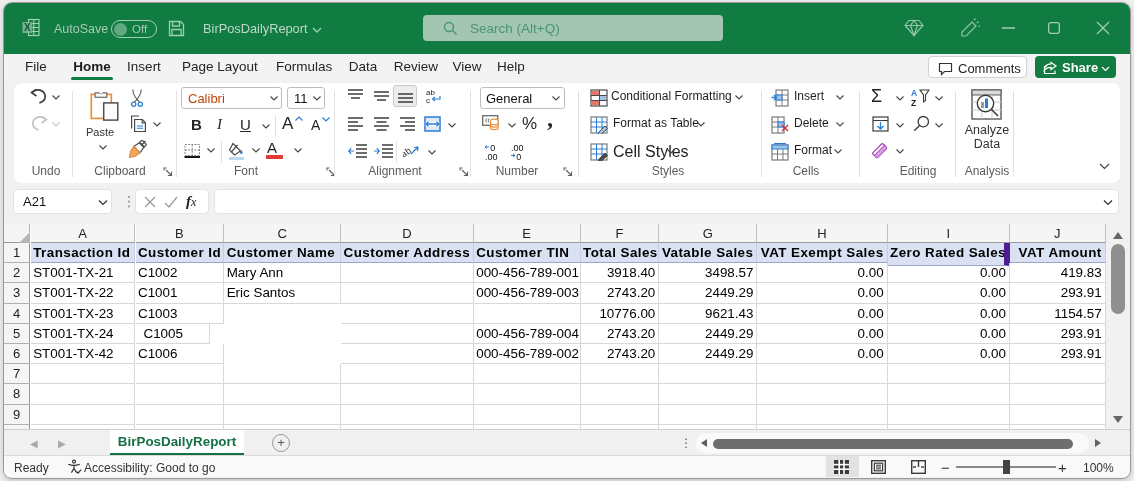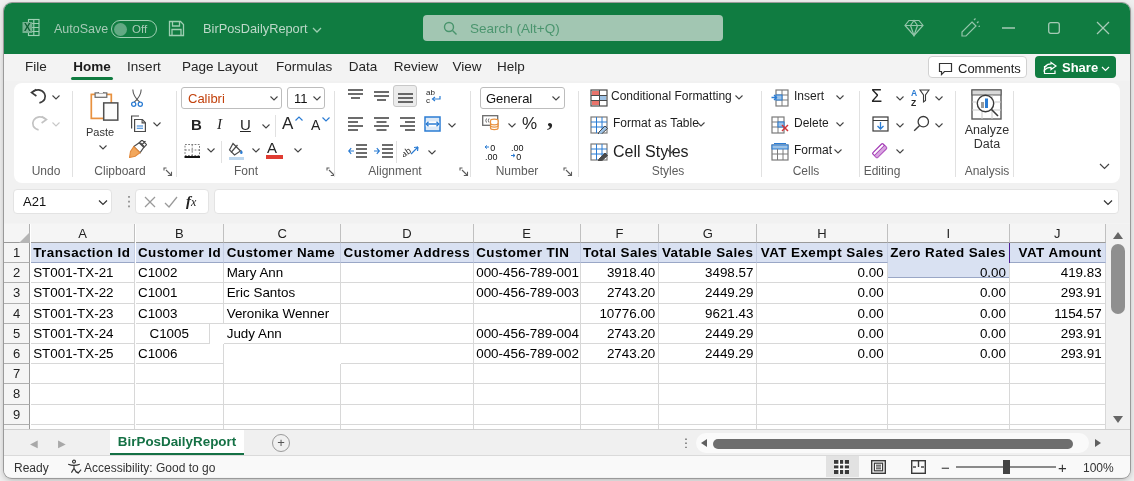--- a/index.html
+++ b/index.html
@@ -528,21 +528,21 @@
       <svg class="abs" style="left:857px;top:59px" width="17" height="17" viewBox="0 0 19 19">
         <g transform="rotate(-45 9.5 9.5)">
           <rect x="1.5" y="6" width="16" height="7.5" rx="1.2" fill="#ffffff" stroke="#a33bb5" stroke-width="1.4"></rect>
           <path d="M1.5 9.5 h16" stroke="#a33bb5" stroke-width="1.2"></path>
           <rect x="1.5" y="9.7" width="16" height="3.8" rx="1" fill="#cf8fd9" opacity="0.8" stroke="none"></rect>
         </g>
       </svg>
       <svg class="abs" style="left:882px;top:66px" width="8" height="5" viewBox="0 0 8 5">
           <path d="M0.5 0.5 L4 4 L7.5 0.5" stroke="#454545" stroke-width="1.1" fill="none"></path>
         </svg>
-      <div class="glabel" style="left:842px;width:52px;">Editing</div>
+      <div class="glabel" style="left:878px;width:52px;">Editing</div>
       <div class="gsep" style="left:941px;"></div>
 
       <svg class="abs" style="left:957px;top:6px" width="31" height="31" viewBox="0 0 31 31">
         <rect x="1" y="1" width="29" height="29" fill="#fff" stroke="#5a5a5a" stroke-width="1.4"></rect>
         <rect x="1" y="1" width="29" height="5" fill="#d9d9d9" stroke="#5a5a5a" stroke-width="1"></rect>
         <g stroke="#c9c9c9" stroke-width="1">
             <line x1="1" y1="13" x2="30" y2="13"></line>
             <line x1="1" y1="21" x2="30" y2="21"></line>
             <line x1="11" y1="6" x2="11" y2="30"></line>
             <line x1="21" y1="6" x2="21" y2="30"></line>
@@ -604,21 +604,21 @@
       <div class="colhdr" style="left:1006px;width:95.70000000000005px;border-bottom:1px solid #9a9a9a;border-right:1px solid #c0c0c0;">J</div>
       <div class="rowhdr" style="top:19px;height:20.2px;line-height:20.2px;border-right:1px solid #9a9a9a;">1</div>
       <div class="cell hdr1" style="left:26.7px;top:19px;width:104.8px;height:20.2px;line-height:20.2px;border-right:1px solid #c5cee3;border-bottom:1px solid #9aa7c6;padding:0 3px 0 2.5px;">Transaction Id</div>
       <div class="cell hdr1" style="left:131.5px;top:19px;width:88.69999999999999px;height:20.2px;line-height:20.2px;border-right:1px solid #c5cee3;border-bottom:1px solid #9aa7c6;padding:0 3px 0 2.5px;">Customer Id</div>
       <div class="cell hdr1" style="left:337.1px;top:19px;width:132.59999999999997px;height:20.2px;line-height:20.2px;border-right:1px solid #c5cee3;border-bottom:1px solid #9aa7c6;padding:0 3px 0 2.5px;">Customer Address</div>
       <div class="cell hdr1" style="left:220.2px;top:19px;width:116.90000000000003px;height:20.2px;line-height:20.2px;border-right:1px solid #c5cee3;border-bottom:1px solid #9aa7c6;padding:0 3px 0 2.5px;">Customer Name</div>
       <div class="cell hdr1" style="left:469.7px;top:19px;width:106.90000000000003px;height:20.2px;line-height:20.2px;border-right:1px solid #c5cee3;border-bottom:1px solid #9aa7c6;padding:0 3px 0 2.5px;">Customer TIN</div>
       <div class="cell hdr1 num" style="left:576.6px;top:19px;width:78.69999999999993px;height:20.2px;line-height:20.2px;border-right:1px solid #c5cee3;border-bottom:1px solid #9aa7c6;padding:0 3px 0 2.5px;">Total Sales</div>
       <div class="cell hdr1 num" style="left:655.3px;top:19px;width:98.10000000000002px;height:20.2px;line-height:20.2px;border-right:1px solid #c5cee3;border-bottom:1px solid #9aa7c6;padding:0 3px 0 2.5px;">Vatable Sales</div>
       <div class="cell hdr1 num" style="left:753.4px;top:19px;width:130.20000000000005px;height:20.2px;line-height:20.2px;border-right:1px solid #c5cee3;border-bottom:1px solid #9aa7c6;padding:0 3px 0 2.5px;">VAT Exempt Sales</div>
-      <div class="cell hdr1 num" style="left:883.6px;top:19px;width:122.39999999999998px;height:35px;line-height:20.2px;border-right:1px solid #4c1d95;border-bottom:1px solid #9aa7c6;padding:0 3px 0 2.5px;">Zero Rated Sales</div>
+      <div class="cell hdr1 num" style="left:883.6px;top:19px;width:122.39999999999998px;height:23px;line-height:20.2px;border-right:6px solid #4c1d95;border-bottom:1px solid #9aa7c6;padding:0 3px 0 2.5px;">Zero Rated Sales</div>
       <div class="cell hdr1 num" style="left:1006px;top:19px;width:95.70000000000005px;height:20.2px;line-height:20.2px;border-right:1px solid #c5cee3;border-bottom:1px solid #9aa7c6;padding:0 3px 0 2.5px;">VAT Amount</div>
       <div class="rowhdr" style="top:39.2px;height:20.2px;line-height:20.2px;border-right:1px solid #9a9a9a;">2</div>
       <div class="cell" style="left:26.7px;top:39.2px;width:104.8px;height:20.2px;line-height:20.2px;border-right:1px solid #d8d8d8;border-bottom:1px solid #d8d8d8;padding:0 3px 0 2.5px;">ST001-TX-21</div>
       <div class="cell" style="left:131.5px;top:39.2px;width:88.69999999999999px;height:20.2px;line-height:20.2px;border-right:1px solid #d8d8d8;border-bottom:1px solid #d8d8d8;padding:0 3px 0 2.5px;">C1002</div>
       <div class="cell" style="left:220.2px;top:39.2px;width:116.90000000000003px;height:20.2px;line-height:20.2px;border-right:1px solid #d8d8d8;border-bottom:1px solid #d8d8d8;padding:0 3px 0 2.5px;">Mary Ann</div>
       <div class="cell" style="left:337.1px;top:39.2px;width:132.59999999999997px;height:20.2px;line-height:20.2px;border-right:1px solid #d8d8d8;border-bottom:1px solid #d8d8d8;padding:0 3px 0 2.5px;"></div>
       <div class="cell" style="left:469.7px;top:39.2px;width:106.90000000000003px;height:20.2px;line-height:20.2px;border-right:1px solid #d8d8d8;border-bottom:1px solid #d8d8d8;padding:0 3px 0 2.5px;">000-456-789-001</div>
       <div class="cell num" style="left:576.6px;top:39.2px;width:78.69999999999993px;height:20.2px;line-height:20.2px;border-right:1px solid #d8d8d8;border-bottom:1px solid #d8d8d8;padding:0 3px 0 2.5px;">3918.40</div>
       <div class="cell num" style="left:655.3px;top:39.2px;width:98.10000000000002px;height:20.2px;line-height:20.2px;border-right:1px solid #d8d8d8;border-bottom:1px solid #d8d8d8;padding:0 3px 0 2.5px;">3498.57</div>
       <div class="cell num" style="left:753.4px;top:39.2px;width:130.20000000000005px;height:20.2px;line-height:20.2px;border-right:1px solid #d8d8d8;border-bottom:1px solid #d8d8d8;padding:0 3px 0 2.5px;">0.00</div>
@@ -631,41 +631,39 @@
       <div class="cell" style="left:337.1px;top:59.4px;width:132.59999999999997px;height:20.2px;line-height:20.2px;border-right:1px solid #d8d8d8;border-bottom:1px solid #d8d8d8;padding:0 3px 0 2.5px;"></div>
       <div class="cell" style="left:469.7px;top:59.4px;width:106.90000000000003px;height:20.2px;line-height:20.2px;border-right:1px solid #d8d8d8;border-bottom:1px solid #d8d8d8;padding:0 3px 0 2.5px;">000-456-789-003</div>
       <div class="cell num" style="left:576.6px;top:59.4px;width:78.69999999999993px;height:20.2px;line-height:20.2px;border-right:1px solid #d8d8d8;border-bottom:1px solid #d8d8d8;padding:0 3px 0 2.5px;">2743.20</div>
       <div class="cell num" style="left:655.3px;top:59.4px;width:98.10000000000002px;height:20.2px;line-height:20.2px;border-right:1px solid #d8d8d8;border-bottom:1px solid #d8d8d8;padding:0 3px 0 2.5px;">2449.29</div>
       <div class="cell num" style="left:753.4px;top:59.4px;width:130.20000000000005px;height:20.2px;line-height:20.2px;border-right:1px solid #d8d8d8;border-bottom:1px solid #d8d8d8;padding:0 3px 0 2.5px;">0.00</div>
       <div class="cell num" style="left:883.6px;top:59.4px;width:122.39999999999998px;height:20.2px;line-height:20.2px;border-right:1px solid #d8d8d8;border-bottom:1px solid #d8d8d8;padding:0 3px 0 2.5px;">0.00</div>
       <div class="cell num" style="left:1006px;top:59.4px;width:95.70000000000005px;height:20.2px;line-height:20.2px;border-right:1px solid #d8d8d8;border-bottom:1px solid #d8d8d8;padding:0 3px 0 2.5px;">293.91</div>
       <div class="rowhdr" style="top:79.6px;height:20.2px;line-height:20.2px;border-right:1px solid #9a9a9a;">4</div>
       <div class="cell" style="left:26.7px;top:79.6px;width:104.8px;height:20.2px;line-height:20.2px;border-right:1px solid #d8d8d8;border-bottom:1px solid #d8d8d8;padding:0 3px 0 2.5px;">ST001-TX-23</div>
       <div class="cell" style="left:131.5px;top:79.6px;width:88.69999999999999px;height:20.2px;line-height:20.2px;border-right:1px solid #d8d8d8;border-bottom:1px solid #d8d8d8;padding:0 3px 0 2.5px;">C1003</div>
-      <div class="cell" style="left:220.2px;top:79.6px;width:116.90000000000003px;height:20.2px;line-height:20.2px;border-right:1px solid #d8d8d8;border-bottom:1px solid #d8d8d8;padding:0 3px 0 2.5px;">Veronika Wenner</div>
       <div class="cell" style="left:337.1px;top:79.6px;width:132.59999999999997px;height:20.2px;line-height:20.2px;border-right:1px solid #d8d8d8;border-bottom:1px solid #d8d8d8;padding:0 3px 0 2.5px;"></div>
       <div class="cell" style="left:469.7px;top:79.6px;width:106.90000000000003px;height:20.2px;line-height:20.2px;border-right:1px solid #d8d8d8;border-bottom:1px solid #d8d8d8;padding:0 3px 0 2.5px;"></div>
       <div class="cell num" style="left:576.6px;top:79.6px;width:78.69999999999993px;height:20.2px;line-height:20.2px;border-right:1px solid #d8d8d8;border-bottom:1px solid #d8d8d8;padding:0 3px 0 2.5px;">10776.00</div>
       <div class="cell num" style="left:655.3px;top:79.6px;width:98.10000000000002px;height:20.2px;line-height:20.2px;border-right:1px solid #d8d8d8;border-bottom:1px solid #d8d8d8;padding:0 3px 0 2.5px;">9621.43</div>
       <div class="cell num" style="left:753.4px;top:79.6px;width:130.20000000000005px;height:20.2px;line-height:20.2px;border-right:1px solid #d8d8d8;border-bottom:1px solid #d8d8d8;padding:0 3px 0 2.5px;">0.00</div>
       <div class="cell num" style="left:883.6px;top:79.6px;width:122.39999999999998px;height:20.2px;line-height:20.2px;border-right:1px solid #d8d8d8;border-bottom:1px solid #d8d8d8;padding:0 3px 0 2.5px;">0.00</div>
       <div class="cell num" style="left:1006px;top:79.6px;width:95.70000000000005px;height:20.2px;line-height:20.2px;border-right:1px solid #d8d8d8;border-bottom:1px solid #d8d8d8;padding:0 3px 0 2.5px;">1154.57</div>
       <div class="rowhdr" style="top:99.8px;height:20.2px;line-height:20.2px;border-right:1px solid #9a9a9a;">5</div>
       <div class="cell" style="left:26.7px;top:99.8px;width:104.8px;height:20.2px;line-height:20.2px;border-right:1px solid #d8d8d8;border-bottom:1px solid #d8d8d8;padding:0 3px 0 2.5px;">ST001-TX-24</div>
-      <div class="cell" style="left:131.5px;top:99.8px;width:74px;height:20.2px;line-height:20.2px;border-right:1px solid #d8d8d8;border-bottom:1px solid #d8d8d8;padding:0 3px 0 14px;">C1005</div>
-      <div class="cell" style="left:220.2px;top:99.8px;width:116.90000000000003px;height:20.2px;line-height:20.2px;border-right:1px solid #d8d8d8;border-bottom:1px solid #d8d8d8;padding:0 3px 0 2.5px;">Judy Ann</div>
+      <div class="cell" style="left:131.5px;top:99.8px;width:74px;height:20.2px;line-height:20.2px;border-right:1px solid #d8d8d8;border-bottom:1px solid #d8d8d8;padding:0 3px 0 8px;">C1005</div>
       <div class="cell" style="left:337.1px;top:99.8px;width:132.59999999999997px;height:20.2px;line-height:20.2px;border-right:1px solid #d8d8d8;border-bottom:1px solid #d8d8d8;padding:0 3px 0 2.5px;"></div>
       <div class="cell" style="left:469.7px;top:99.8px;width:106.90000000000003px;height:20.2px;line-height:20.2px;border-right:1px solid #d8d8d8;border-bottom:1px solid #d8d8d8;padding:0 3px 0 2.5px;">000-456-789-004</div>
       <div class="cell num" style="left:576.6px;top:99.8px;width:78.69999999999993px;height:20.2px;line-height:20.2px;border-right:1px solid #d8d8d8;border-bottom:1px solid #d8d8d8;padding:0 3px 0 2.5px;">2743.20</div>
       <div class="cell num" style="left:655.3px;top:99.8px;width:98.10000000000002px;height:20.2px;line-height:20.2px;border-right:1px solid #d8d8d8;border-bottom:1px solid #d8d8d8;padding:0 3px 0 2.5px;">2449.29</div>
       <div class="cell num" style="left:753.4px;top:99.8px;width:130.20000000000005px;height:20.2px;line-height:20.2px;border-right:1px solid #d8d8d8;border-bottom:1px solid #d8d8d8;padding:0 3px 0 2.5px;">0.00</div>
       <div class="cell num" style="left:883.6px;top:99.8px;width:122.39999999999998px;height:20.2px;line-height:20.2px;border-right:1px solid #d8d8d8;border-bottom:1px solid #d8d8d8;padding:0 3px 0 2.5px;">0.00</div>
       <div class="cell num" style="left:1006px;top:99.8px;width:95.70000000000005px;height:20.2px;line-height:20.2px;border-right:1px solid #d8d8d8;border-bottom:1px solid #d8d8d8;padding:0 3px 0 2.5px;">293.91</div>
       <div class="rowhdr" style="top:120px;height:20.2px;line-height:20.2px;border-right:1px solid #9a9a9a;">6</div>
-      <div class="cell" style="left:26.7px;top:120px;width:104.8px;height:20.2px;line-height:20.2px;border-right:1px solid #d8d8d8;border-bottom:1px solid #d8d8d8;padding:0 3px 0 2.5px;">ST001-TX-25</div>
+      <div class="cell" style="left:26.7px;top:120px;width:104.8px;height:20.2px;line-height:20.2px;border-right:1px solid #d8d8d8;border-bottom:1px solid #d8d8d8;padding:0 3px 0 2.5px;">ST001-TX-42</div>
       <div class="cell" style="left:131.5px;top:120px;width:88.69999999999999px;height:20.2px;line-height:20.2px;border-right:1px solid #d8d8d8;border-bottom:1px solid #d8d8d8;padding:0 3px 0 2.5px;">C1006</div>
       <div class="cell" style="left:337.1px;top:120px;width:132.59999999999997px;height:20.2px;line-height:20.2px;border-right:1px solid #d8d8d8;border-bottom:1px solid #d8d8d8;padding:0 3px 0 2.5px;"></div>
       <div class="cell" style="left:469.7px;top:120px;width:106.90000000000003px;height:20.2px;line-height:20.2px;border-right:1px solid #d8d8d8;border-bottom:1px solid #d8d8d8;padding:0 3px 0 2.5px;">000-456-789-002</div>
       <div class="cell num" style="left:576.6px;top:120px;width:78.69999999999993px;height:20.2px;line-height:20.2px;border-right:1px solid #d8d8d8;border-bottom:1px solid #d8d8d8;padding:0 3px 0 2.5px;">2743.20</div>
       <div class="cell num" style="left:655.3px;top:120px;width:98.10000000000002px;height:20.2px;line-height:20.2px;border-right:1px solid #d8d8d8;border-bottom:1px solid #d8d8d8;padding:0 3px 0 2.5px;">2449.29</div>
       <div class="cell num" style="left:753.4px;top:120px;width:130.20000000000005px;height:20.2px;line-height:20.2px;border-right:1px solid #d8d8d8;border-bottom:1px solid #d8d8d8;padding:0 3px 0 2.5px;">0.00</div>
       <div class="cell num" style="left:883.6px;top:120px;width:122.39999999999998px;height:20.2px;line-height:20.2px;border-right:1px solid #d8d8d8;border-bottom:1px solid #d8d8d8;padding:0 3px 0 2.5px;">0.00</div>
       <div class="cell num" style="left:1006px;top:120px;width:95.70000000000005px;height:20.2px;line-height:20.2px;border-right:1px solid #d8d8d8;border-bottom:1px solid #d8d8d8;padding:0 3px 0 2.5px;">293.91</div>
       <div class="rowhdr" style="top:140.2px;height:20.2px;line-height:20.2px;border-right:1px solid #9a9a9a;">7</div>
       <div class="cell" style="left:26.7px;top:140.2px;width:104.8px;height:20.2px;line-height:20.2px;border-right:1px solid #d8d8d8;border-bottom:1px solid #d8d8d8;padding:0 3px 0 2.5px;"></div>

